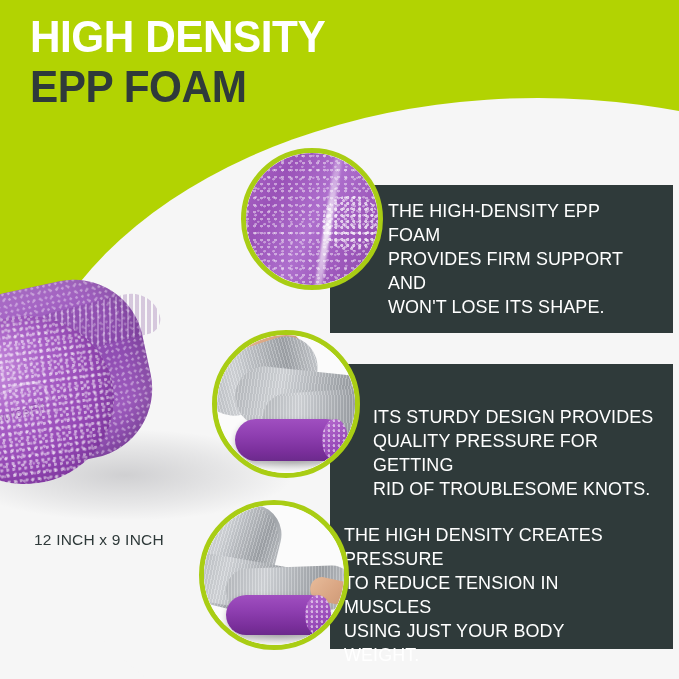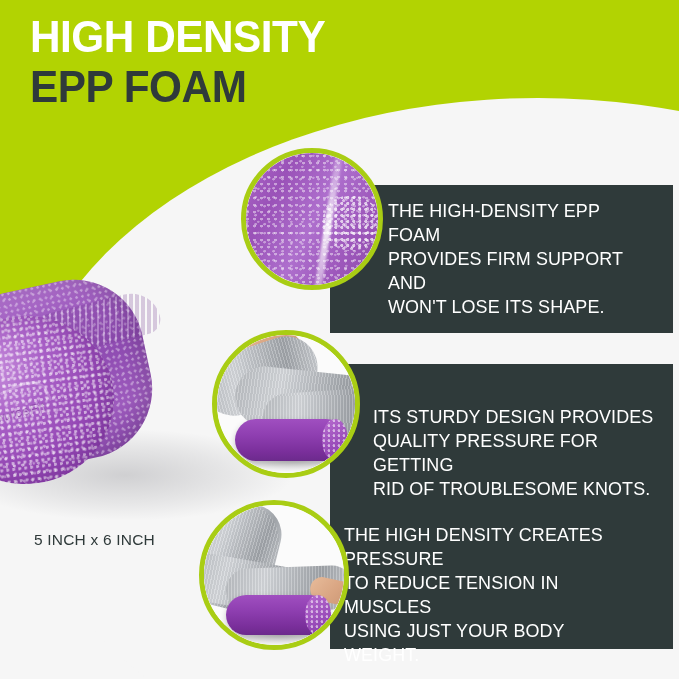--- a/index.html
+++ b/index.html
@@ -308,21 +308,21 @@
 
   <div class="product">
     <div class="cyl-body"></div>
     <div class="cyl-ribs"></div>
     <div class="cyl-cap">
       <div class="brand-swoosh"></div>
       <div class="brand-emboss">ProsourceFit</div>
     </div>
   </div>
 
-  <div class="dimension">5 INCH x 6 INCH</div>
+  <div class="dimension">12 INCH x 9 INCH</div>
 
   <div class="panel" id="panel-1">
     <div class="panel-text">THE HIGH-DENSITY EPP FOAM
 PROVIDES FIRM SUPPORT AND
 WON'T LOSE ITS SHAPE.</div>
   </div>
   <div class="inset" id="inset-1">
     <div class="photo">
       <div class="foam-closeup"></div>
       <div class="foam-speckle"></div>

